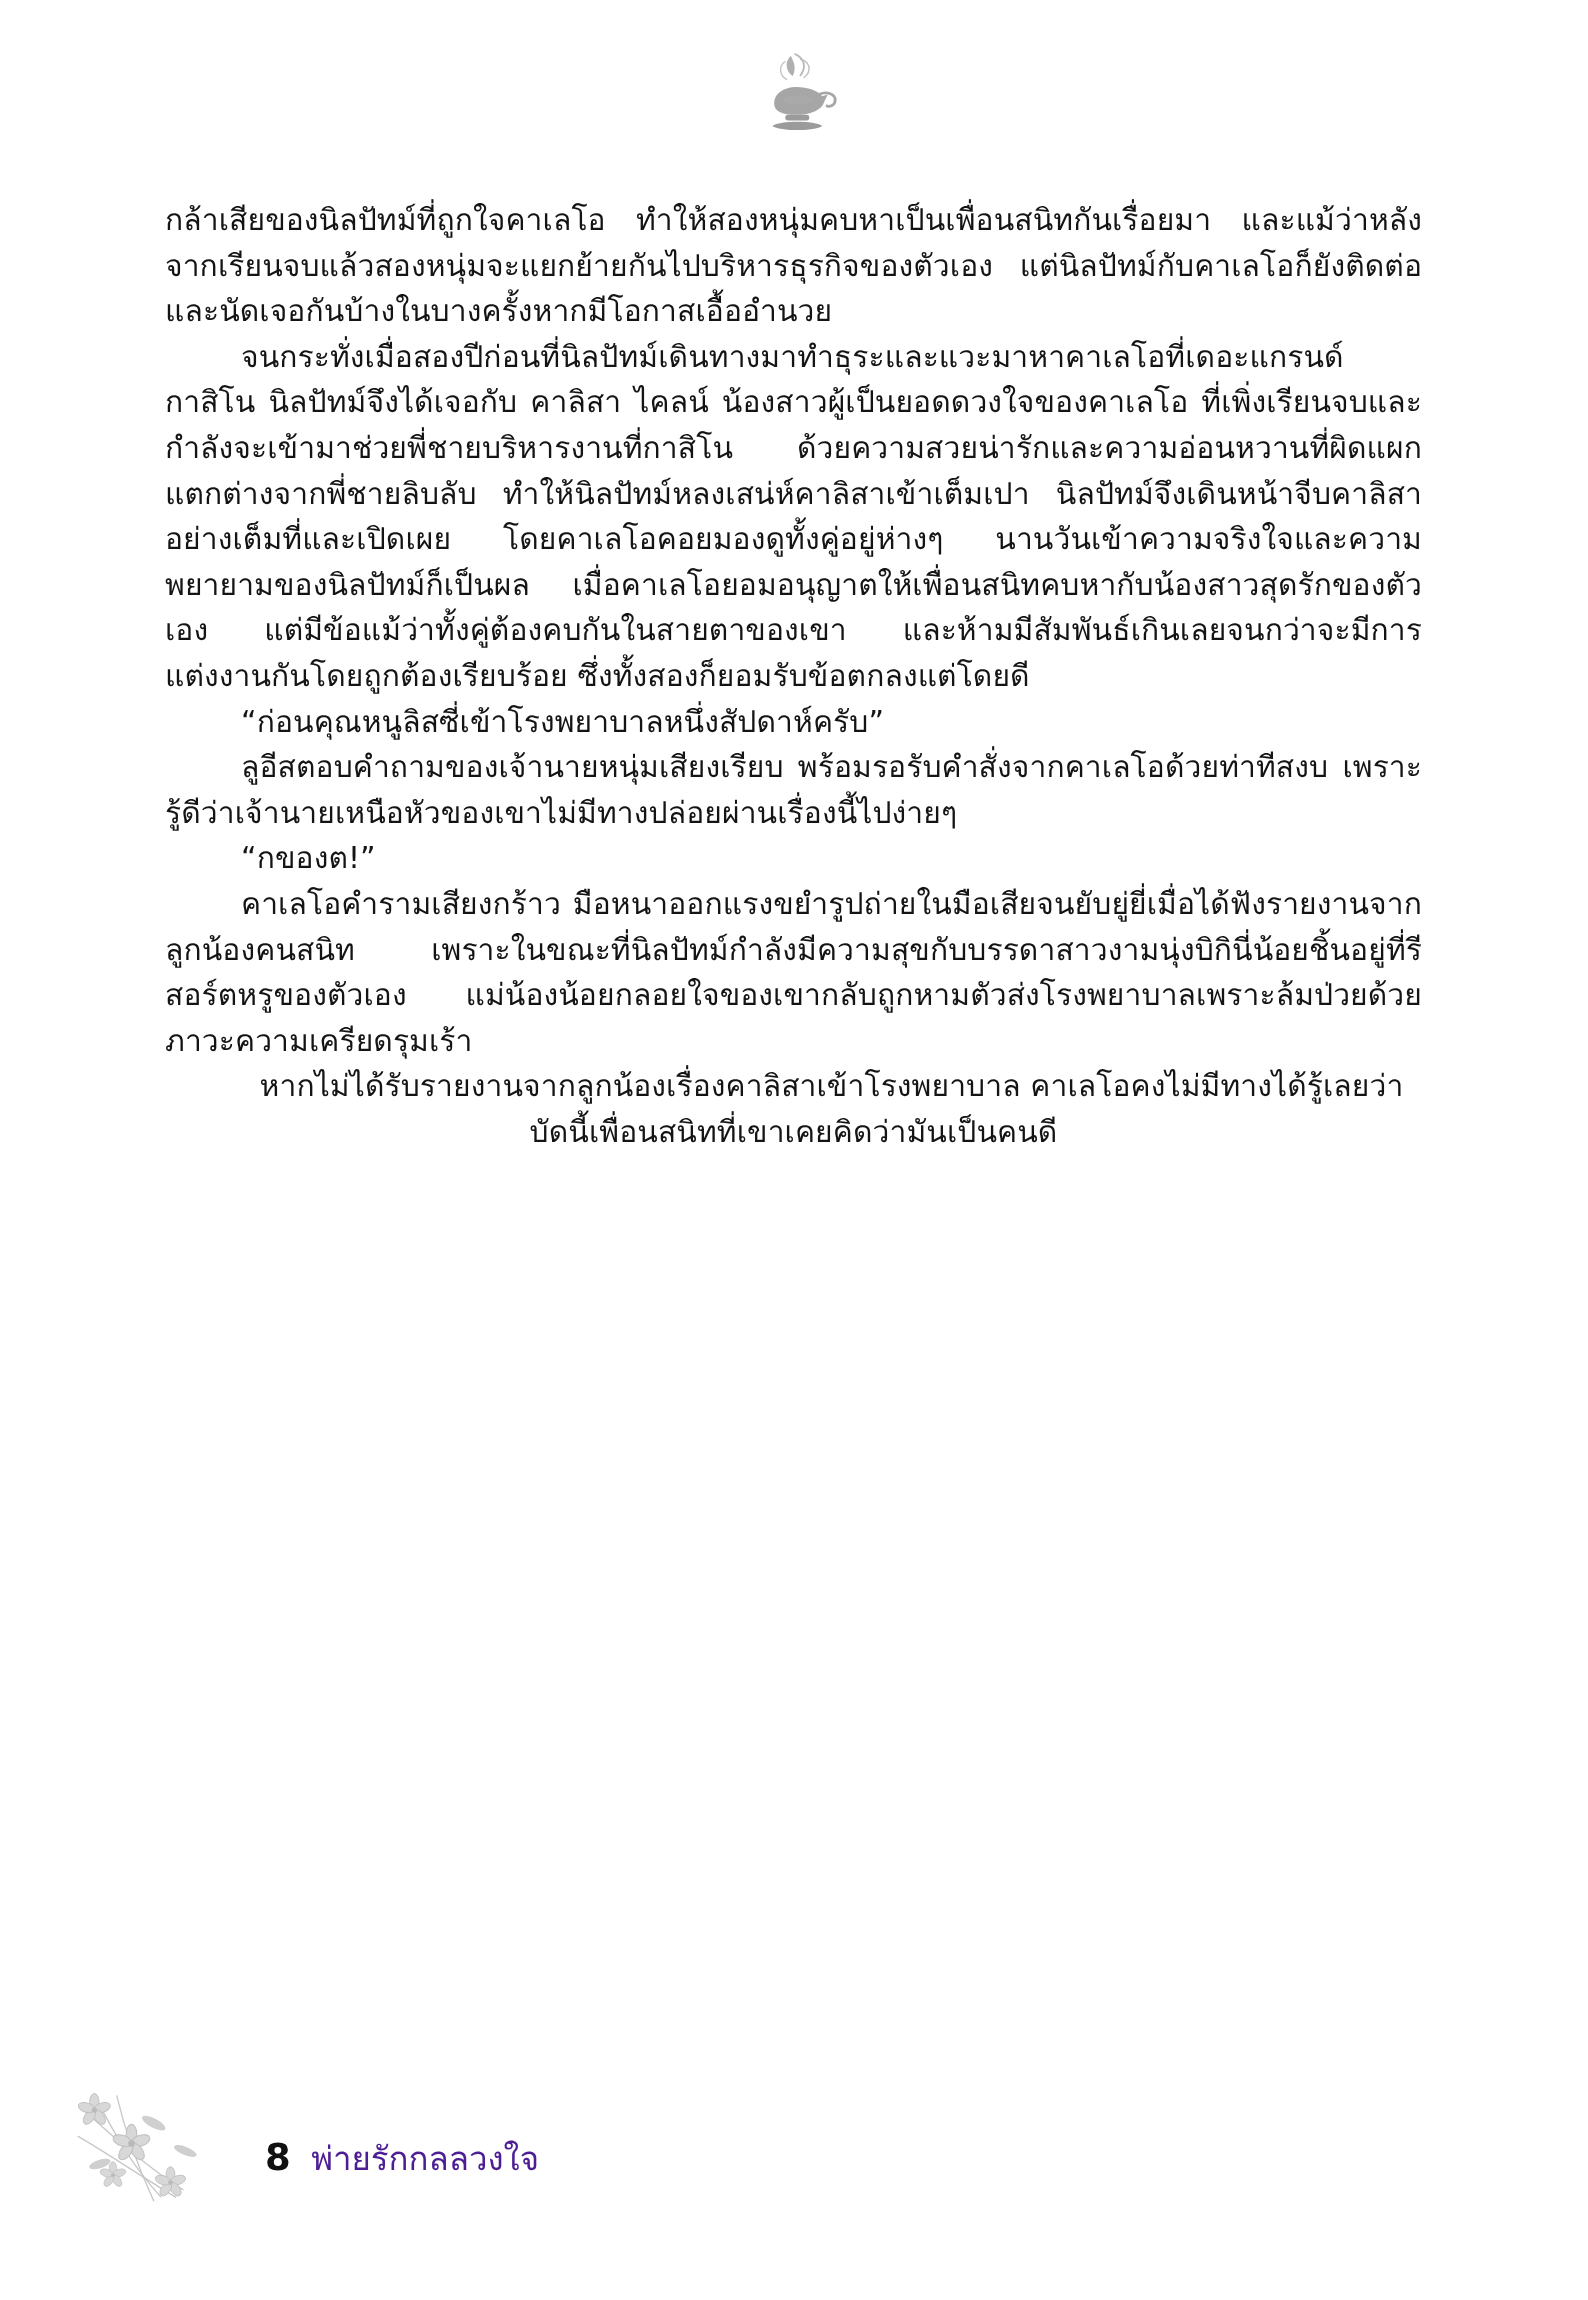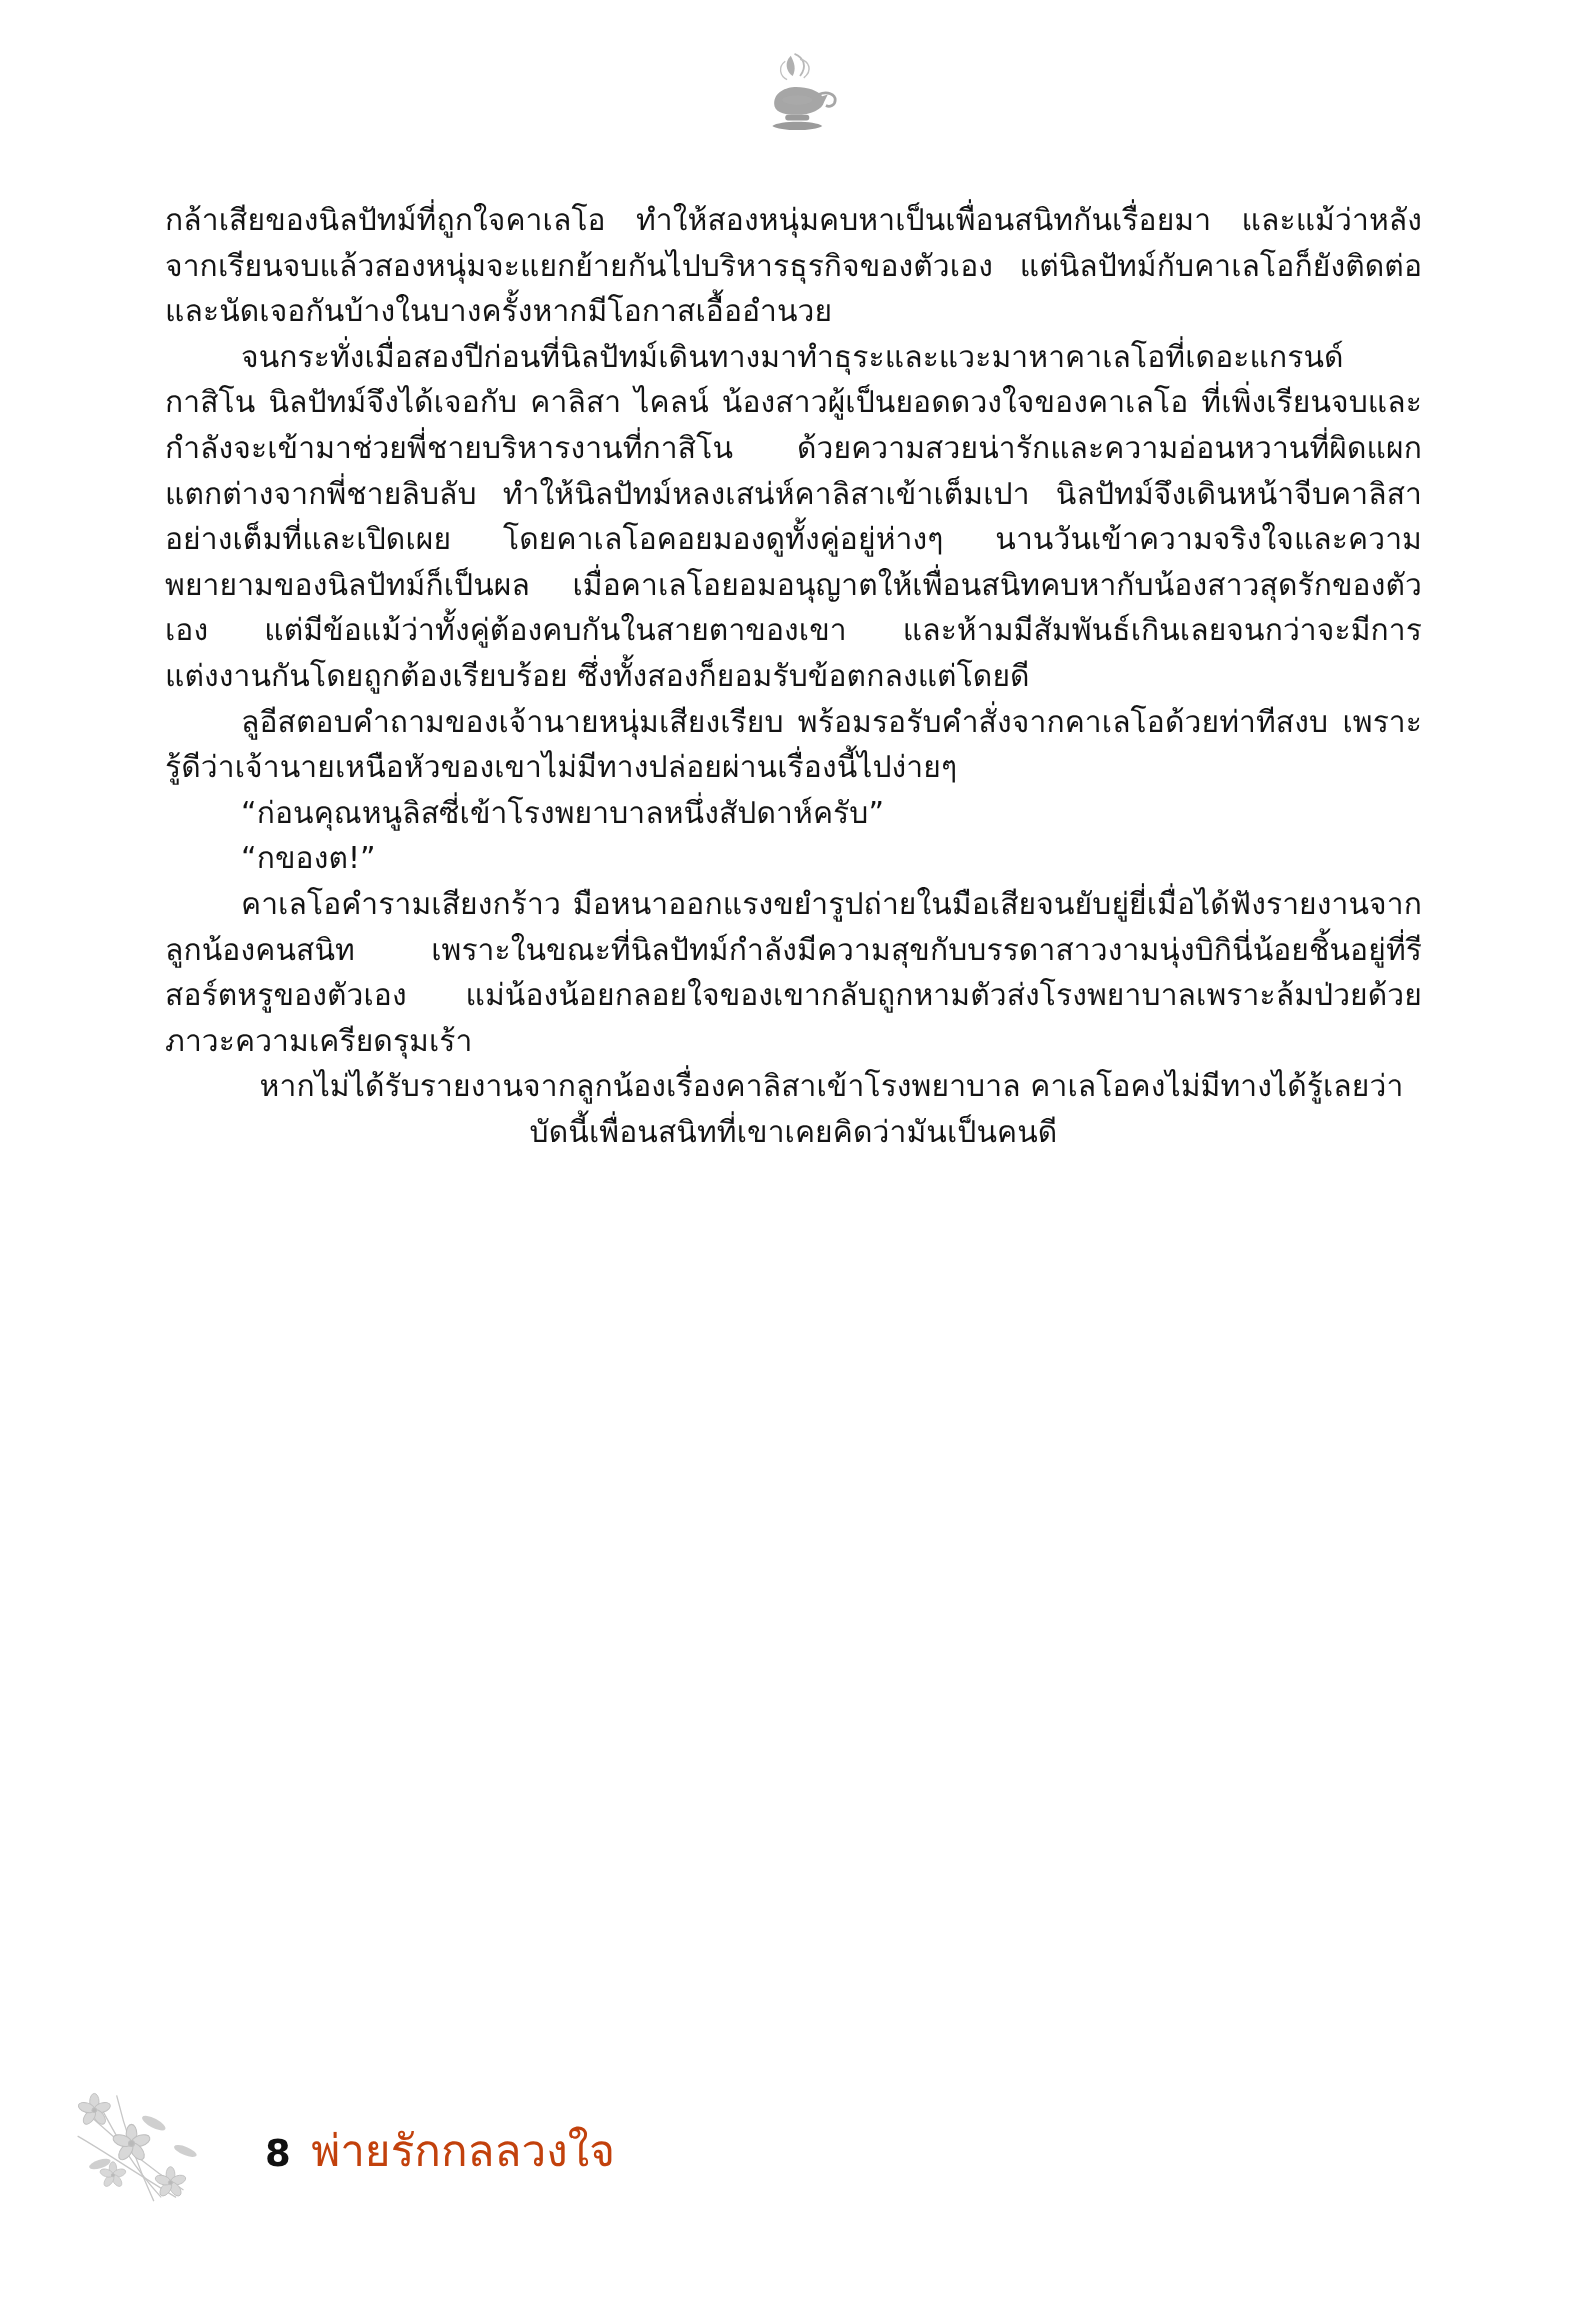--- a/index.html
+++ b/index.html
@@ -91,22 +91,22 @@
     display: flex;
     align-items: baseline;
     gap: 20.4px;
   }
   .page-number {
     font-size: 37px;
     font-weight: bold;
     color: #111111;
   }
   .book-title {
-    font-size: 44px;
-    color: #c2410c;
+    font-size: 33px;
+    color: #4c1d95;
   }
 </style>
 </head>
 <body>
 
 <div class="page">
 
   <div class="header-ornament">
     <div class="lamp-wrap">
       <svg viewBox="0 0 120 100" width="111" height="93" aria-hidden="true">
@@ -129,22 +129,22 @@
         <g fill="#9a9a9a">
           <ellipse cx="63" cy="56" rx="16" ry="5" opacity="0.35"></ellipse>
         </g>
       </svg>
     </div>
   </div>
 
   <div class="content">
     <p class="para">กล้าเสียของนิลปัทม์ที่ถูกใจคาเลโอ ทำให้สองหนุ่มคบหาเป็นเพื่อนสนิทกันเรื่อยมา  และแม้ว่าหลังจากเรียนจบแล้วสองหนุ่มจะแยกย้ายกันไปบริหารธุรกิจของตัวเอง  แต่นิลปัทม์กับคาเลโอก็ยังติดต่อและนัดเจอกันบ้างในบางครั้งหากมีโอกาสเอื้ออำนวย</p>
     <p class="para indent">จนกระทั่งเมื่อสองปีก่อนที่นิลปัทม์เดินทางมาทำธุระและแวะมาหาคาเลโอที่เดอะแกรนด์กาสิโน นิลปัทม์จึงได้เจอกับ คาลิสา ไคลน์ น้องสาวผู้เป็นยอดดวงใจของคาเลโอ ที่เพิ่งเรียนจบและกำลังจะเข้ามาช่วยพี่ชายบริหารงานที่กาสิโน ด้วยความสวยน่ารักและความอ่อนหวานที่ผิดแผกแตกต่างจากพี่ชายลิบลับ ทำให้นิลปัทม์หลงเสน่ห์คาลิสาเข้าเต็มเปา นิลปัทม์จึงเดินหน้าจีบคาลิสาอย่างเต็มที่และเปิดเผย โดยคาเลโอคอยมองดูทั้งคู่อยู่ห่างๆ นานวันเข้าความจริงใจและความพยายามของนิลปัทม์ก็เป็นผล เมื่อคาเลโอยอมอนุญาตให้เพื่อนสนิทคบหากับน้องสาวสุดรักของตัวเอง แต่มีข้อแม้ว่าทั้งคู่ต้องคบกันในสายตาของเขา และห้ามมีสัมพันธ์เกินเลยจนกว่าจะมีการแต่งงานกันโดยถูกต้องเรียบร้อย ซึ่งทั้งสองก็ยอมรับข้อตกลงแต่โดยดี</p>
+    <p class="para dialog">“ก่อนคุณหนูลิสซี่เข้าโรงพยาบาลหนึ่งสัปดาห์ครับ”</p>
     <p class="para indent">ลูอีสตอบคำถามของเจ้านายหนุ่มเสียงเรียบ พร้อมรอรับคำสั่งจากคาเลโอด้วยท่าทีสงบ  เพราะรู้ดีว่าเจ้านายเหนือหัวของเขาไม่มีทางปล่อยผ่านเรื่องนี้ไปง่ายๆ</p>
-    <p class="para dialog">“ก่อนคุณหนูลิสซี่เข้าโรงพยาบาลหนึ่งสัปดาห์ครับ”</p>
     <p class="para dialog">“กของต!”</p>
     <p class="para indent">คาเลโอคำรามเสียงกร้าว  มือหนาออกแรงขยำรูปถ่ายในมือเสียจนยับยู่ยี่เมื่อได้ฟังรายงานจากลูกน้องคนสนิท เพราะในขณะที่นิลปัทม์กำลังมีความสุขกับบรรดาสาวงามนุ่งบิกินี่น้อยชิ้นอยู่ที่รีสอร์ตหรูของตัวเอง แม่น้องน้อยกลอยใจของเขากลับถูกหามตัวส่งโรงพยาบาลเพราะล้มป่วยด้วยภาวะความเครียดรุมเร้า</p>
     <p class="para indent last-left">หากไม่ได้รับรายงานจากลูกน้องเรื่องคาลิสาเข้าโรงพยาบาล คาเลโอคงไม่มีทางได้รู้เลยว่า  บัดนี้เพื่อนสนิทที่เขาเคยคิดว่ามันเป็นคนดี</p>
   </div>
 
   <div class="footer">
     <div class="footer-flowers">
       <svg viewBox="0 0 170 140" width="158" height="130" aria-hidden="true">
         <g stroke="#b9b9b9" stroke-width="1.4" fill="none">
           <path d="M10 24 C 40 50, 70 80, 120 112"></path>

